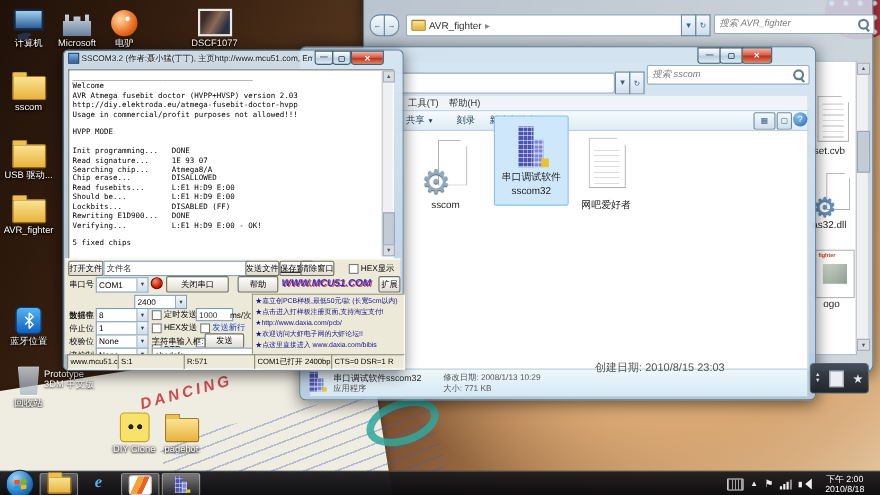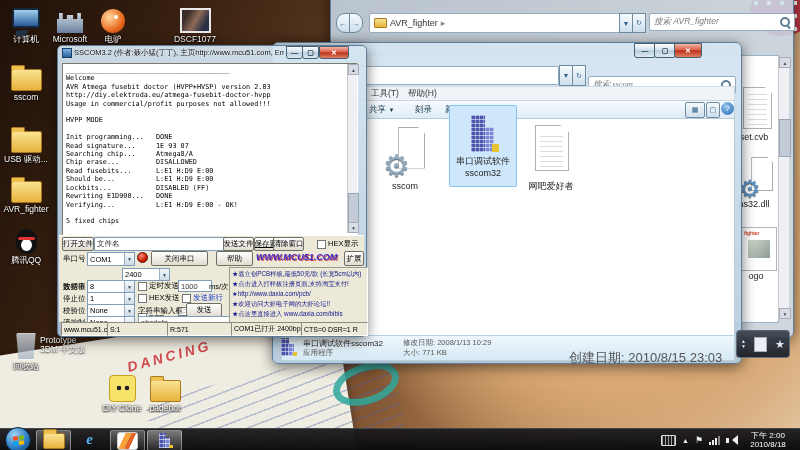--- a/index.html
+++ b/index.html
@@ -170,25 +170,29 @@
         <span class="fold"></span>
       </div>
     <div class="lbl">USB 驱动...</div>
   </div>
   <div class="dicon" style="left:1px;top:173px;">
     <div class="glyph">
         <span class="fold"></span>
       </div>
     <div class="lbl">AVR_fighter</div>
   </div>
-  <div class="dicon" style="left:1px;top:224px;">
-    <div class="glyph">
-        <span class="qq"></span>
-      </div>
-    <div class="lbl">腾讯QQ</div>
+  <div class="dicon" style="left:1px;top:274px;">
+    <div class="glyph">
+      <span class="bt">
+        <svg width="9" height="15" viewBox="0 0 10 16">
+            <path d="M5 0 L5 16 M5 0 L9 4 L1 12 M5 16 L9 12 L1 4" stroke="#fff" stroke-width="1.4" fill="none"></path>
+          </svg>
+      </span>
+    </div>
+    <div class="lbl">蓝牙位置</div>
   </div>
   <div class="dicon" style="left:1px;top:330px;">
     <div class="glyph">
         <span class="bin"></span>
       </div>
     <div class="lbl">回收站</div>
   </div>
 
   <div class="floatlbl">Prototype
 3DM 中文版</div>
@@ -249,21 +253,21 @@
     <div class="cb" style="left:381px;top:0;width:20px;">▢</div>
     <div class="cb close" style="left:401px;top:0;width:26px;">✕</div>
 
     <div class="addrbar" style="left:8px;top:23px;width:268px;height:17px;">
       <span class="minifold"></span>
       <span>sscom</span>
       <span style="color:#888;">▸</span>
     </div>
     <div class="navglass" style="left:286px;top:22px;height:19px;">▼</div>
     <div class="navglass" style="left:299px;top:22px;height:19px;">↻</div>
-    <div class="searchbox" style="left:315px;top:33px;width:138px;height:16px;font-family:Liberation Serif, serif;">
+    <div class="searchbox" style="left:315px;top:16px;width:138px;height:16px;">
       <span>搜索 sscom</span>
       <span class="mag"></span>
     </div>
 
     <div style="position:absolute;left:8px;top:43px;width:452px;height:13px;background:#f0f4f8;border:1px solid #cfdce8;"></div>
     <div style="position:absolute;left:98px;top:45px;font-size:8.5px;color:#333;">工具(T)</div>
     <div style="position:absolute;left:135px;top:45px;font-size:8.5px;color:#333;">帮助(H)</div>
 
     <div style="position:absolute;left:8px;top:57px;width:452px;height:18px;background:linear-gradient(#f7fbfe,#dcebf5);border:1px solid #c4d6e4;"></div>
     <div style="position:absolute;left:96px;top:61px;font-size:8.5px;color:#1e3c50;">
@@ -298,21 +302,21 @@
     <div class="flabel" style="left:248px;top:138px;width:60px;">网吧爱好者</div>
 
     <div style="position:absolute;left:8px;top:292px;width:452px;height:24px;background:linear-gradient(#eef7fb,#d6e9f5);border:1px solid #b8d2e0;"></div>
     <div class="bld" style="position:absolute;left:6px;top:294px;width:18px;height:20px;">
       <span class="t1"></span>
         <span class="t2"></span>
         <span class="base"></span>
     </div>
     <div style="position:absolute;left:30px;top:295px;font-size:8px;color:#1e1e1e;">串口调试软件sscom32</div>
     <div style="position:absolute;left:130px;top:295px;font-size:7.5px;color:#555;">修改日期: 2008/1/13 10:29</div>
-    <div style="position:absolute;left:268px;top:306px;font-size:13px;color:#555;margin-left:28px;">创建日期: 2010/8/15 23:03</div>
+    <div style="position:absolute;left:268px;top:284px;font-size:10px;color:#555;">创建日期: 2010/8/15 23:03</div>
     <div style="position:absolute;left:30px;top:305px;font-size:7.5px;color:#555;">应用程序</div>
     <div style="position:absolute;left:130px;top:305px;font-size:7.5px;color:#555;">大小: 771 KB</div>
   </div>
 
   <div class="win aero" id="appwin" style="left:57px;top:45px;width:308px;height:290px;z-index:4;border-radius:5px;">
 
     <div style="position:absolute;left:4px;top:2px;width:8px;height:8px;background:linear-gradient(#7fb3e0,#2a5e9c);border:1px solid #1c3f6a;"></div>
     <div style="position:absolute;left:16px;top:2px;width:210px;font-size:7.5px;color:#111;white-space:nowrap;overflow:hidden;text-shadow:0 0 2px #fff;">SSCOM3.2 (作者:聂小猛(丁丁), 主页http://www.mcu51.com, Email: ...</div>
     <div class="cb" style="left:228px;top:0;width:15px;height:11px;">—</div>
     <div class="cb" style="left:244px;top:0;width:15px;height:11px;">▢</div>

